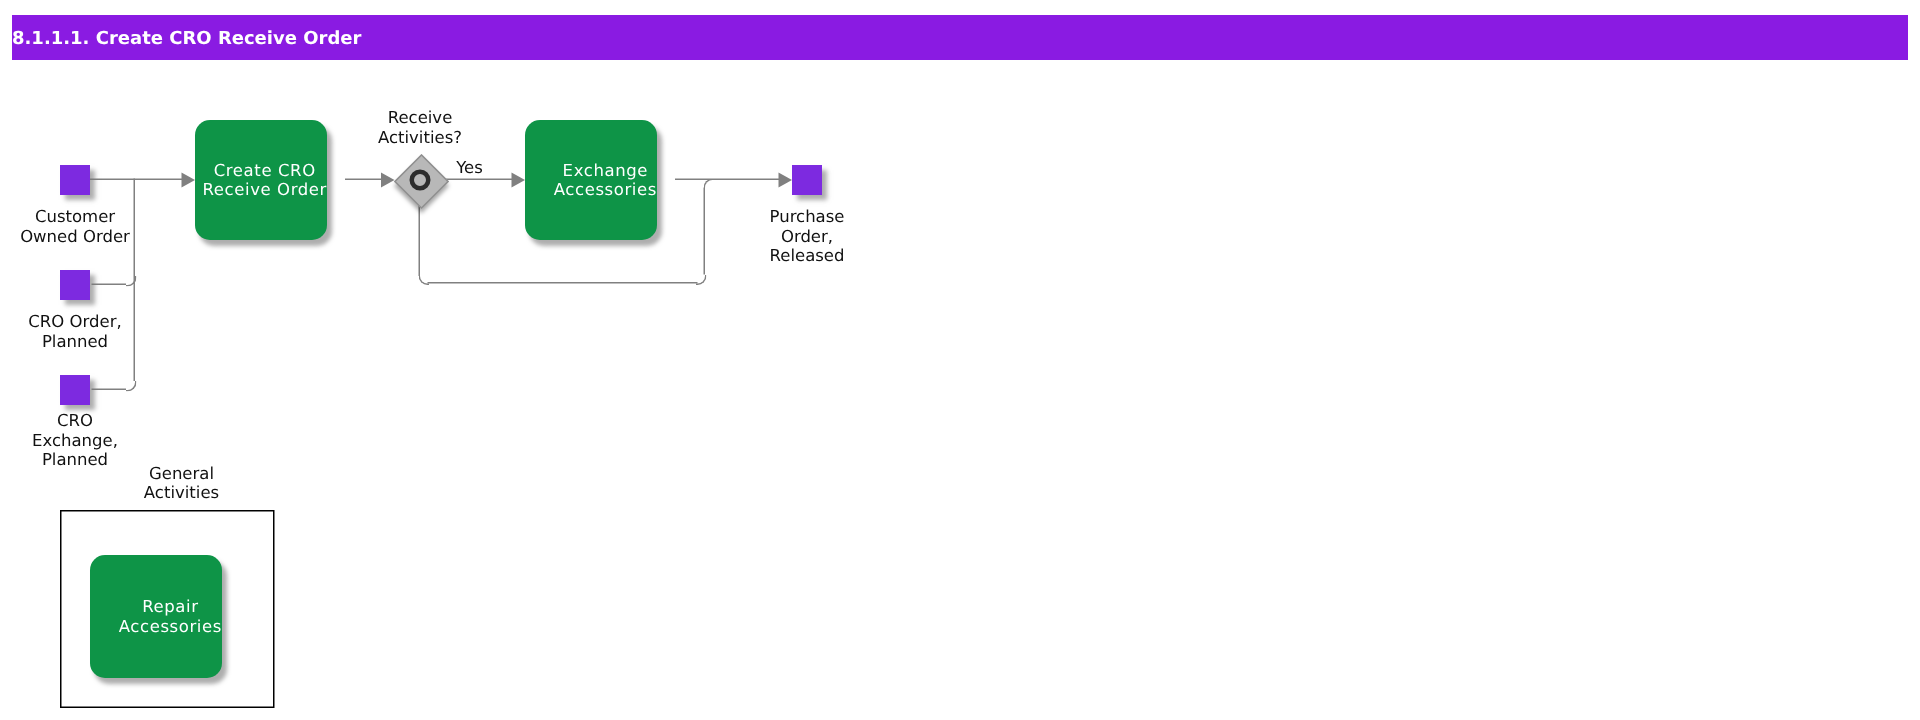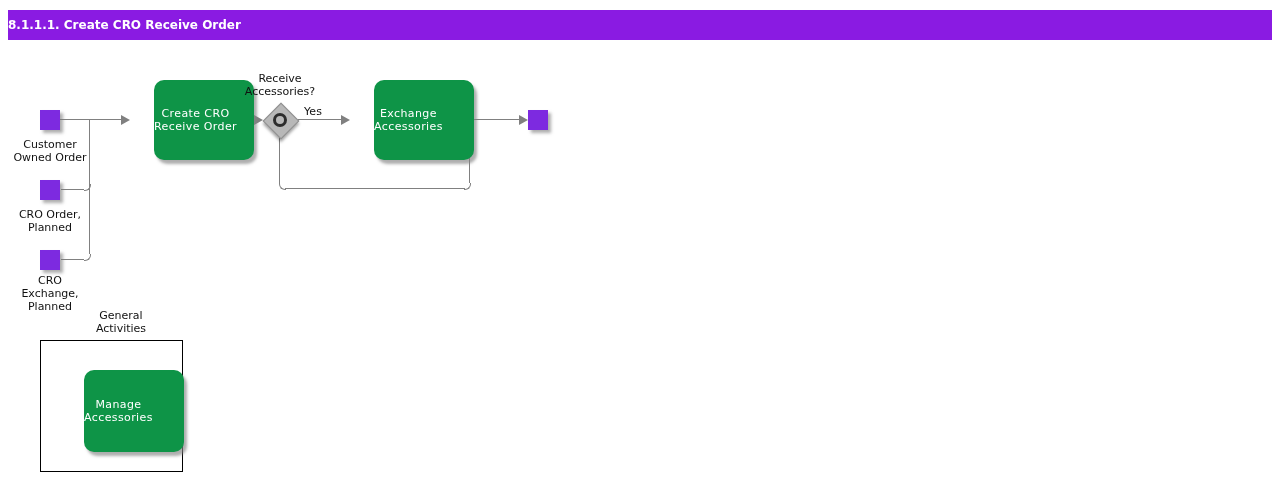--- a/index.html
+++ b/index.html
@@ -22,27 +22,26 @@
     position:absolute;width:0;height:0;
     border-top:5px solid transparent;border-bottom:5px solid transparent;
     border-left:9px solid var(--c-connector,#808080);
   }
   .event{
     position:absolute;width:20px;height:20px;
     background:var(--c-event,#7D2AE0);
     box-shadow:3px 3px 3px rgba(120,120,120,0.6);
   }
   .task{
-    position:absolute;width:100px;border-radius:10px;
+    position:absolute;width:88px;border-radius:10px;
     background:var(--c-task,#0E9447);
     box-shadow:3px 4px 3px rgba(130,130,130,0.65);
-    display:flex;align-items:center;justify-content:flex-start;
+    display:flex;align-items:center;justify-content:flex-end;
     color:#fff;font-size:11px;line-height:13px;letter-spacing:0.4px;
     text-align:center;
-    margin-left:24px;
   }
   .task span{white-space:pre-line;}
   .lbl{
     position:absolute;font-size:11px;line-height:13px;color:#111;
     text-align:center;white-space:pre-line;
   }
   .lbl.left{text-align:center;}
   .gw{position:absolute;left:263px;top:103px;width:34px;height:34px;}
   .gw-diamond{
     position:absolute;left:5px;top:5px;width:24px;height:24px;
@@ -104,35 +103,38 @@
   <div class="lbl" style="left:4px;top:274px;width:92px">CRO
 Exchange,
 Planned</div>
 
   <div class="task" style="left:130px;top:80px;height:80px">
     <span>Create CRO
 Receive Order</span>
   </div>
 
   <div class="lbl" style="left:228px;top:72px;width:104px">Receive
-Accessories?</div>
+Activities?</div>
   <div class="gw">
     <div class="gw-diamond"></div>
     <div class="gw-ring"></div>
   </div>
   <div class="lbl" style="left:297px;top:105px;width:32px">Yes</div>
 
   <div class="task" style="left:350px;top:80px;height:80px">
     <span>Exchange
 Accessories</span>
   </div>
 
   <div class="event" style="left:528px;top:110px"></div>
+  <div class="lbl" style="left:494px;top:138px;width:88px">Purchase
+Order,
+Released</div>
 
   <div class="lbl left" style="left:86px;top:309px;width:70px">General
 Activities</div>
   <div class="group"></div>
   <div class="task" style="left:60px;top:370px;height:82px">
-    <span>Manage
+    <span>Repair
 Accessories</span>
   </div>
 
 </div>
 
 </body></html>

